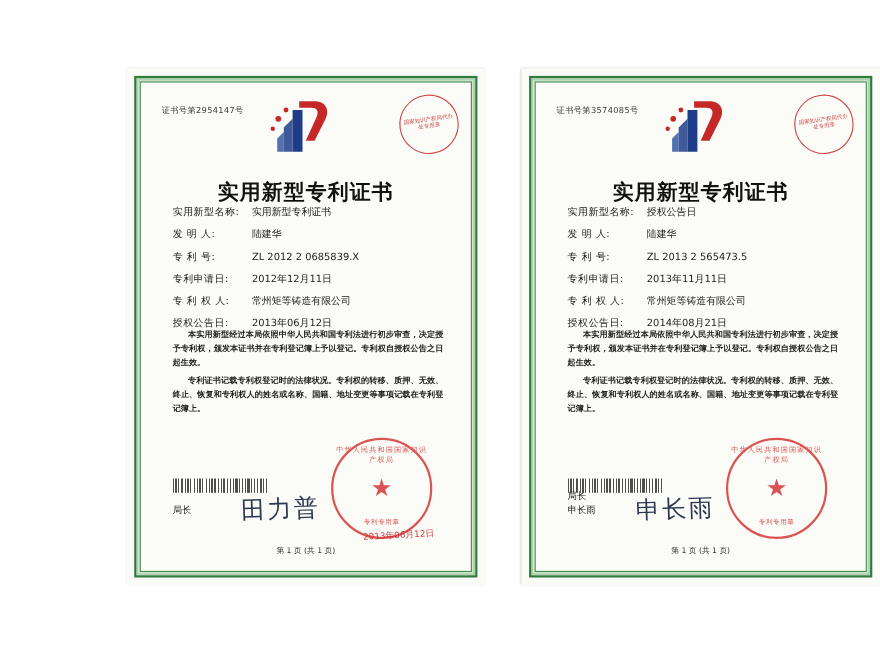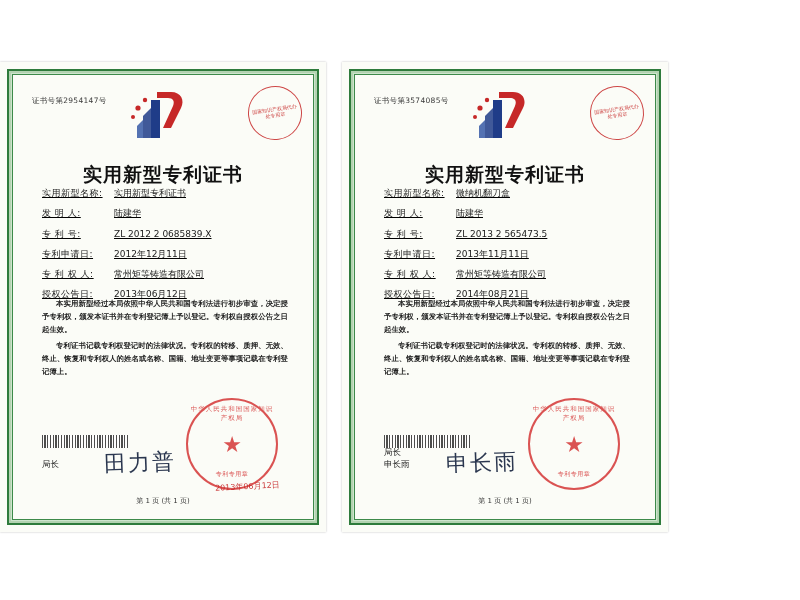--- a/index.html
+++ b/index.html
@@ -16,22 +16,22 @@
     height: 600px;
     background: #fff;
     overflow: hidden;
   }
   .certs {
     position: absolute;
     top: 62px;
     left: 0;
     width: 800px;
     display: flex;
-    justify-content: flex-start;
-    gap: 16px;
+    justify-content: flex-end;
+    gap: 33px;
   }
   .cert {
     position: relative;
     width: 326px;
     height: 470px;
     background: #fbfcf7;
     box-shadow: 0 0 2px rgba(0,0,0,0.25);
     overflow: hidden;
   }
   
@@ -104,21 +104,20 @@
     font-weight: bold;
     font-size: 19px;
     letter-spacing: 1px;
     color: #111;
   }
   .fields {
     position: absolute;
     top: 108px;
     left: 24px;
     right: 20px;
-    text-decoration: underline;
   }
   .field {
     display: flex;
     font-size: 9px;
     color: #1a1a1a;
     margin-bottom: 9.5px;
     line-height: 1.2;
   }
   .field .k {
     width: 72px;
@@ -327,21 +326,21 @@
           <circle cx="6" cy="31" r="2" fill="#c62828"></circle>
         </svg>
 
         <div class="stamp-tr">国家知识产权局代办处专用章</div>
 
         <div class="cert-title">实用新型专利证书</div>
 
         <div class="fields">
           <div class="field">
               <span class="k">实用新型名称:</span>
-              <span class="v">微纳机翻刀盒</span>
+              <span class="v">授权公告日</span>
             </div>
           <div class="field">
               <span class="k">发 明 人:</span>
               <span class="v">陆建华</span>
             </div>
           <div class="field">
               <span class="k">专 利 号:</span>
               <span class="v">ZL 2013 2 565473.5</span>
             </div>
           <div class="field">

